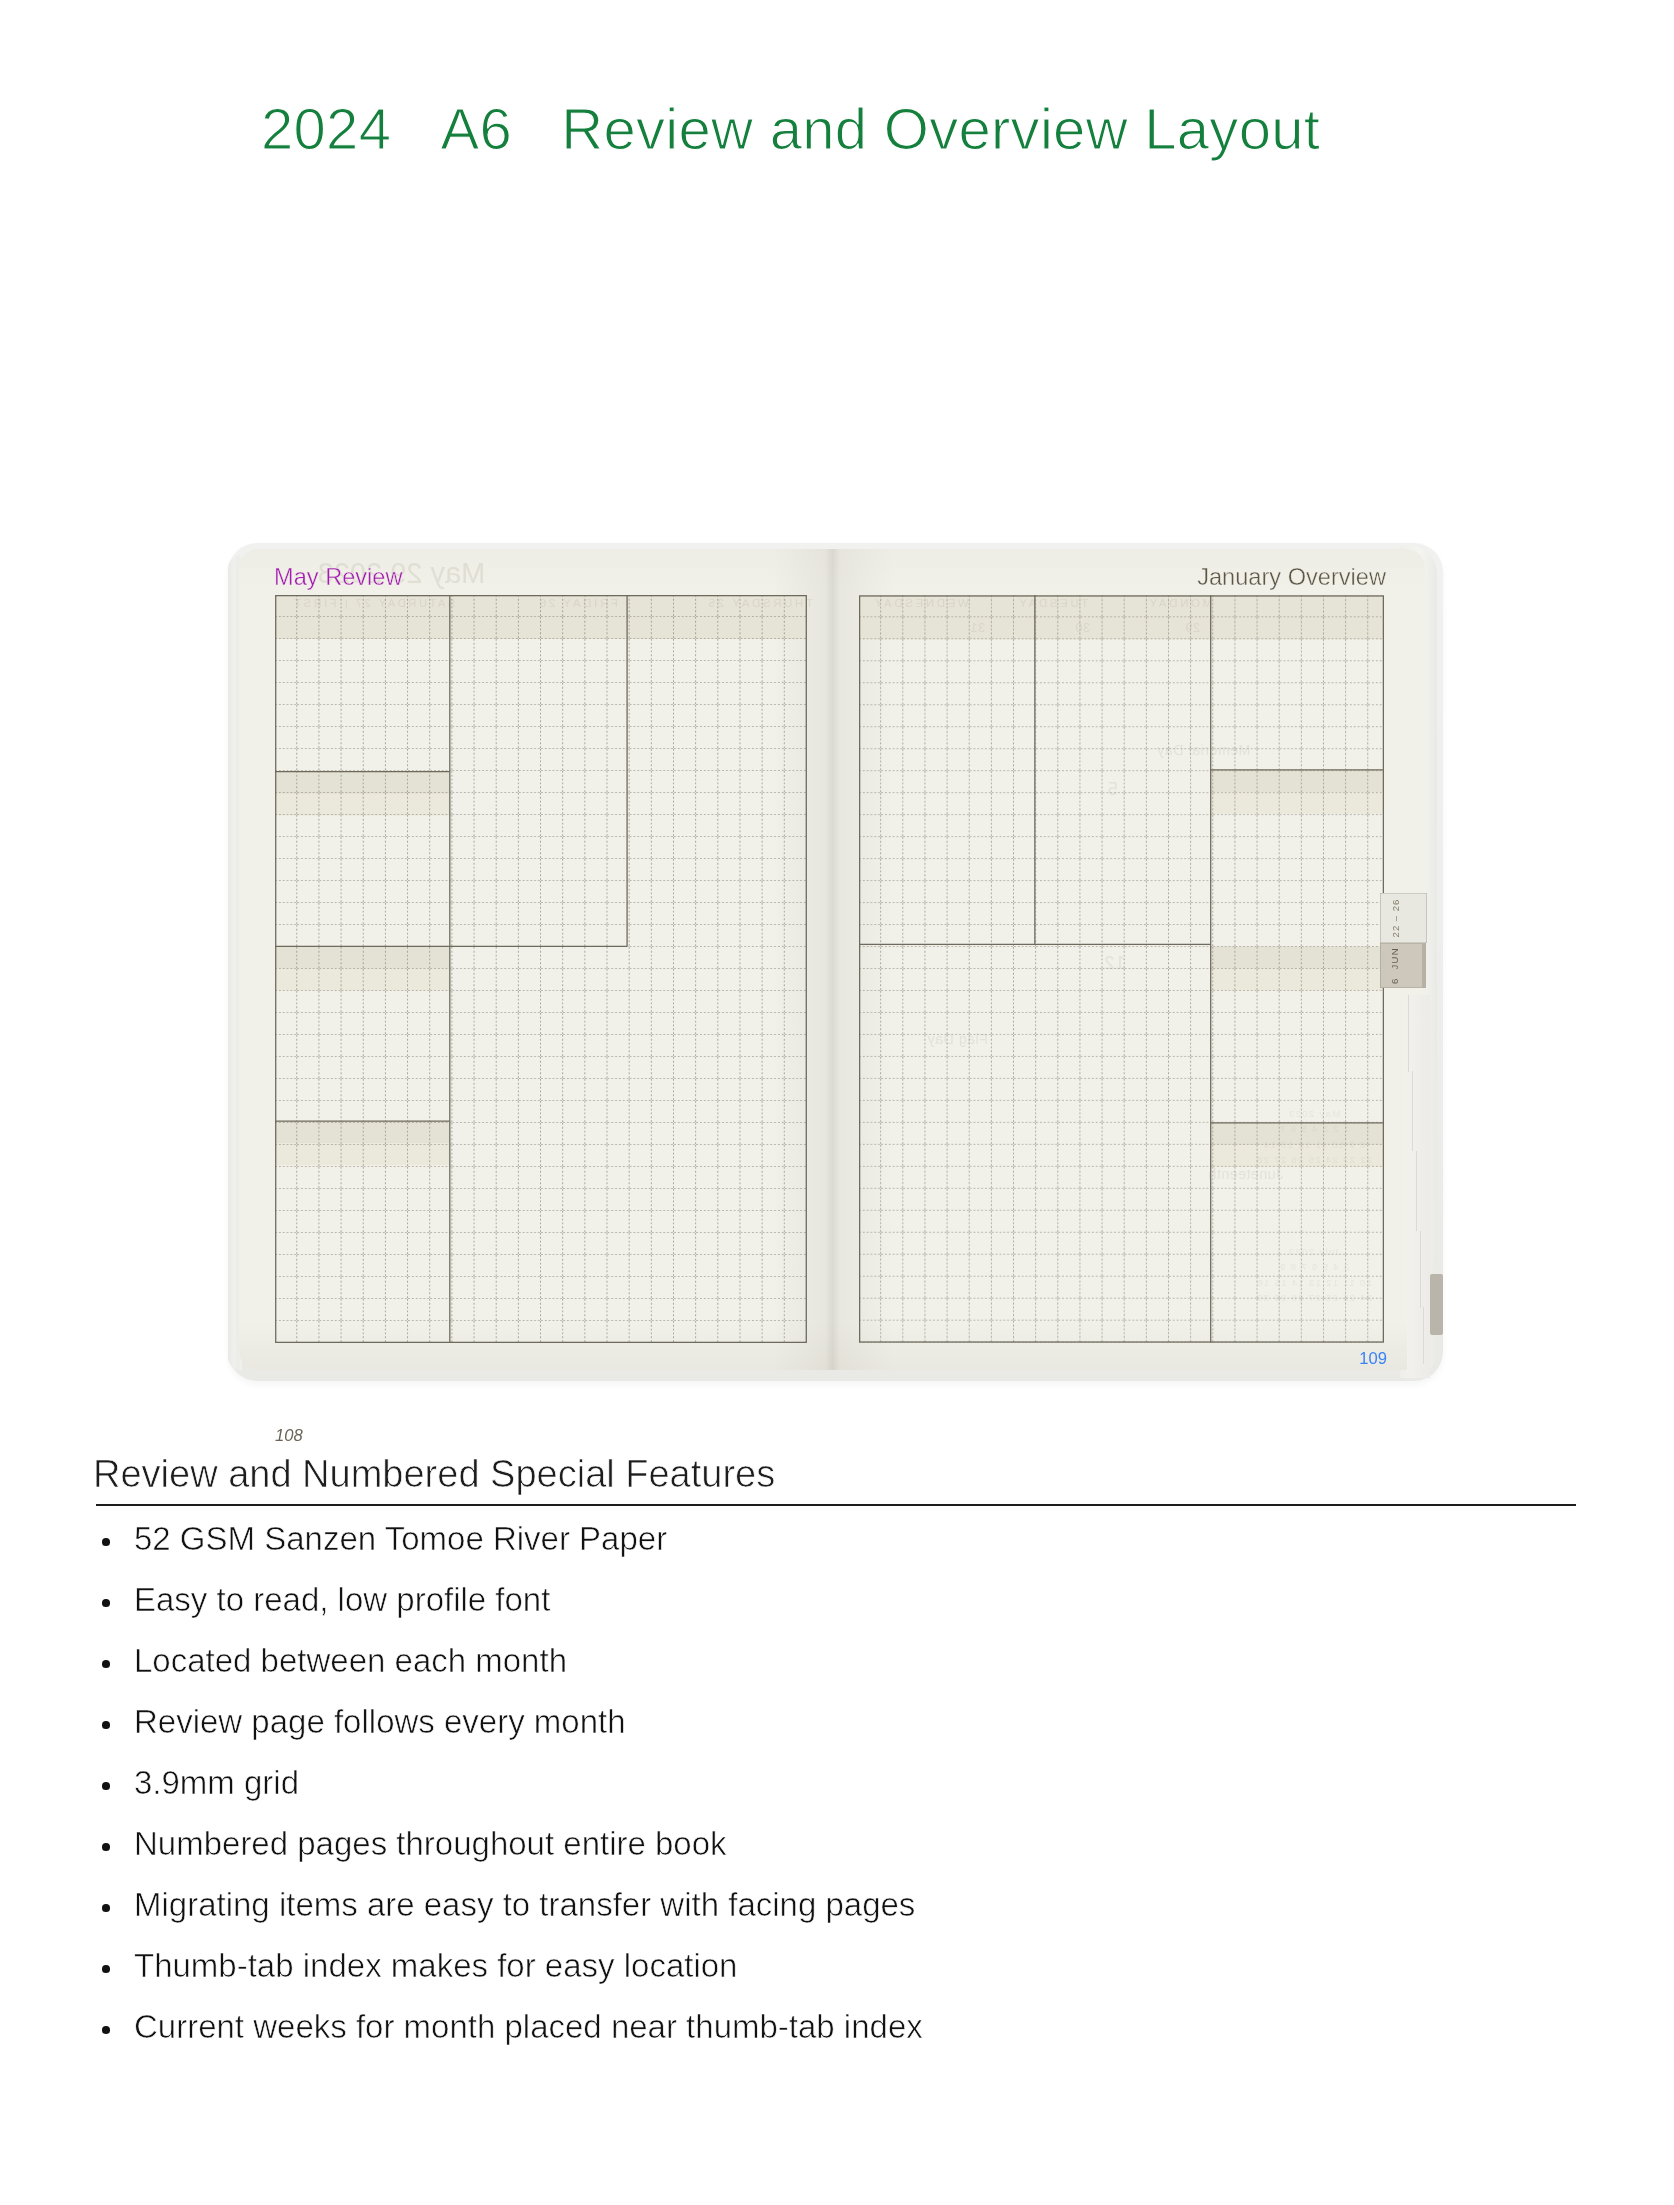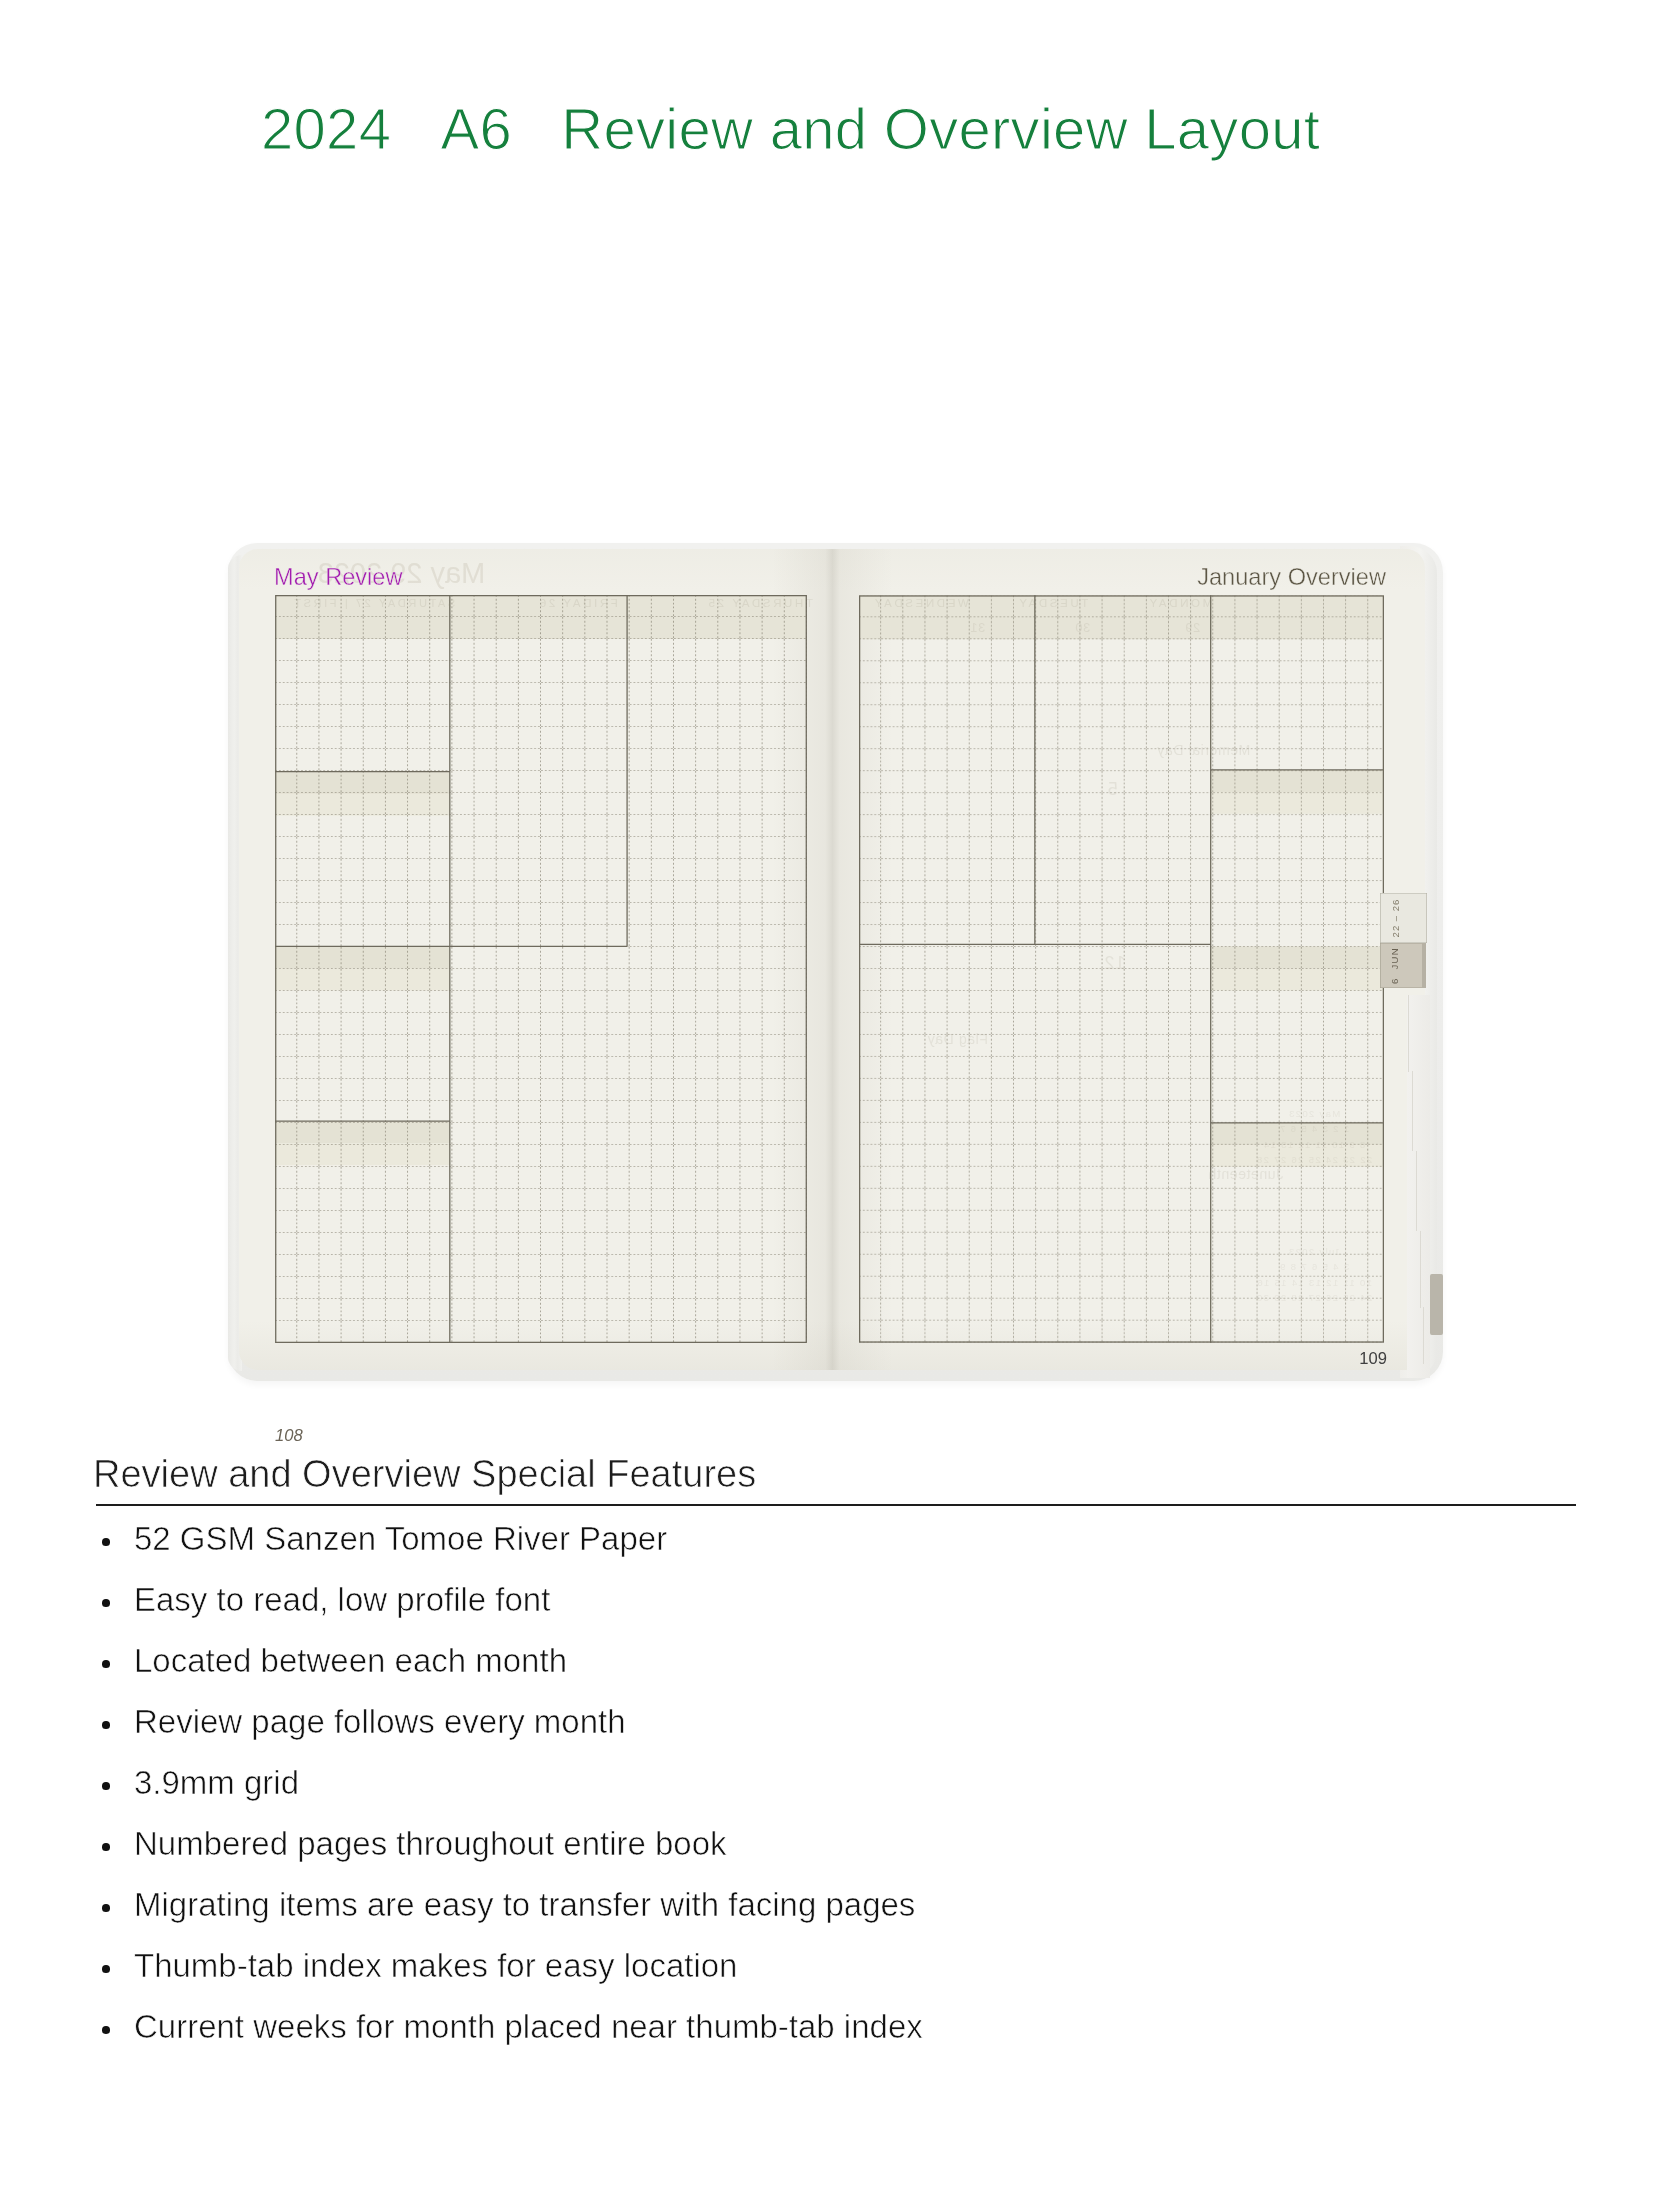--- a/index.html
+++ b/index.html
@@ -96,21 +96,21 @@
 <div class="ghost2" style="left:862px;top:1031px;width:191px;">Flag Day</div>
 <div class="ghost2" style="left:1019px;top:953px;width:191px;font-size:18px;">12</div>
 <div class="ghost2" style="left:1150px;top:1166px;width:191px;">Juneteenth</div>
 
 <div class="ghost3" style="left:1250px;top:1106px;width:128px;">May 2023<br>1 2 3 4 5 6 7<br>8 9 10 11 12 13 14<br>22 23 24 25 26 27 28</div>
 
 <div class="ghost3" style="left:1250px;top:1244px;width:128px;">July 2023<br>3 4 5 6 7 8 9<br>10 11 12 13 14 15 16<br>24 25 26 27 28 29 30</div>
 
 <div class="abs" style="left:275px;top:1426px;font-size:16.6px;color:#6b6457;font-style:italic;">108</div>
 
-<div class="abs" style="left:1298px;top:1349px;width:89px;text-align:right;font-size:16.6px;color:#404040;">109</div>
+<div class="abs" style="left:1298px;top:1349px;width:89px;text-align:right;font-size:16.6px;color:#3b82f6;">109</div>
 
 <div class="abs" style="left:1407px;top:995px;width:23px;height:383px;background:linear-gradient(90deg,#f2f1ee 0%,#ecebe7 100%);"></div>
 <div class="abs" style="left:1408px;top:995px;width:1.3px;height:77px;background:#dcdad3;"></div>
 <div class="abs" style="left:1412px;top:1071px;width:1.3px;height:80px;background:#dcdad3;"></div>
 <div class="abs" style="left:1416px;top:1151px;width:1.3px;height:80px;background:#dcdad3;"></div>
 <div class="abs" style="left:1420px;top:1231px;width:1.3px;height:77px;background:#dcdad3;"></div>
 <div class="abs" style="left:1423px;top:1307px;width:1.3px;height:57px;background:#dcdad3;"></div>
 
 <div class="abs" style="left:1380px;top:893px;width:47px;height:50px;background:#e9e8e0;box-shadow:inset 0 0 0 0.6px rgba(125,120,106,0.5);"></div>
 <svg class="abs" style="left:1380px;top:893px;" width="47" height="50" viewBox="0 0 73 78">
@@ -119,21 +119,21 @@
 
 <div class="abs" style="left:1380px;top:943px;width:46px;height:45px;background:#cdc8bb;box-shadow:inset 0 0 0 0.6px rgba(115,110,96,0.45);">
     <div style="position:absolute;right:0;top:0;width:3.8px;height:45px;background:#b6b1a4;"></div>
   </div>
 <svg class="abs" style="left:1380px;top:943px;" width="46" height="45" viewBox="0 0 72 70">
     <text x="-35" y="28" transform="rotate(-90)" text-anchor="middle" font-family="Liberation Sans, sans-serif" font-size="15" letter-spacing="2" fill="#665f50">6&nbsp;&nbsp;JUN</text>
   </svg>
 
 <div class="abs" style="left:1430px;top:1274px;width:12.8px;height:61px;background:#b9b5aa;border-radius:1.9px;"></div>
 
-<div class="abs" style="left:93px;top:1453px;font-size:38px;color:#1d1d1d;-webkit-text-stroke:0.7px #ffffff;">Review and Overview Special Features</div>
+<div class="abs" style="left:93px;top:1453px;font-size:38px;color:#1d1d1d;-webkit-text-stroke:0.7px #ffffff;">Review and Numbered Special Features</div>
 
 <div class="abs" style="left:96px;top:1504px;width:1480px;height:1.9px;background:#1d1d1d;"></div>
 
 <div class="abs" id="feat" style="left:97px;top:1520px;font-size:33px;color:#111;-webkit-text-stroke:0.6px #ffffff;">
   <div class="li"><span class="b"></span>52 GSM Sanzen Tomoe River Paper</div>
   <div class="li"><span class="b"></span>Easy to read, low profile font</div>
   <div class="li"><span class="b"></span>Located between each month</div>
   <div class="li"><span class="b"></span>Review page follows every month</div>
   <div class="li"><span class="b"></span>3.9mm grid</div>
   <div class="li"><span class="b"></span>Numbered pages throughout entire book</div>

